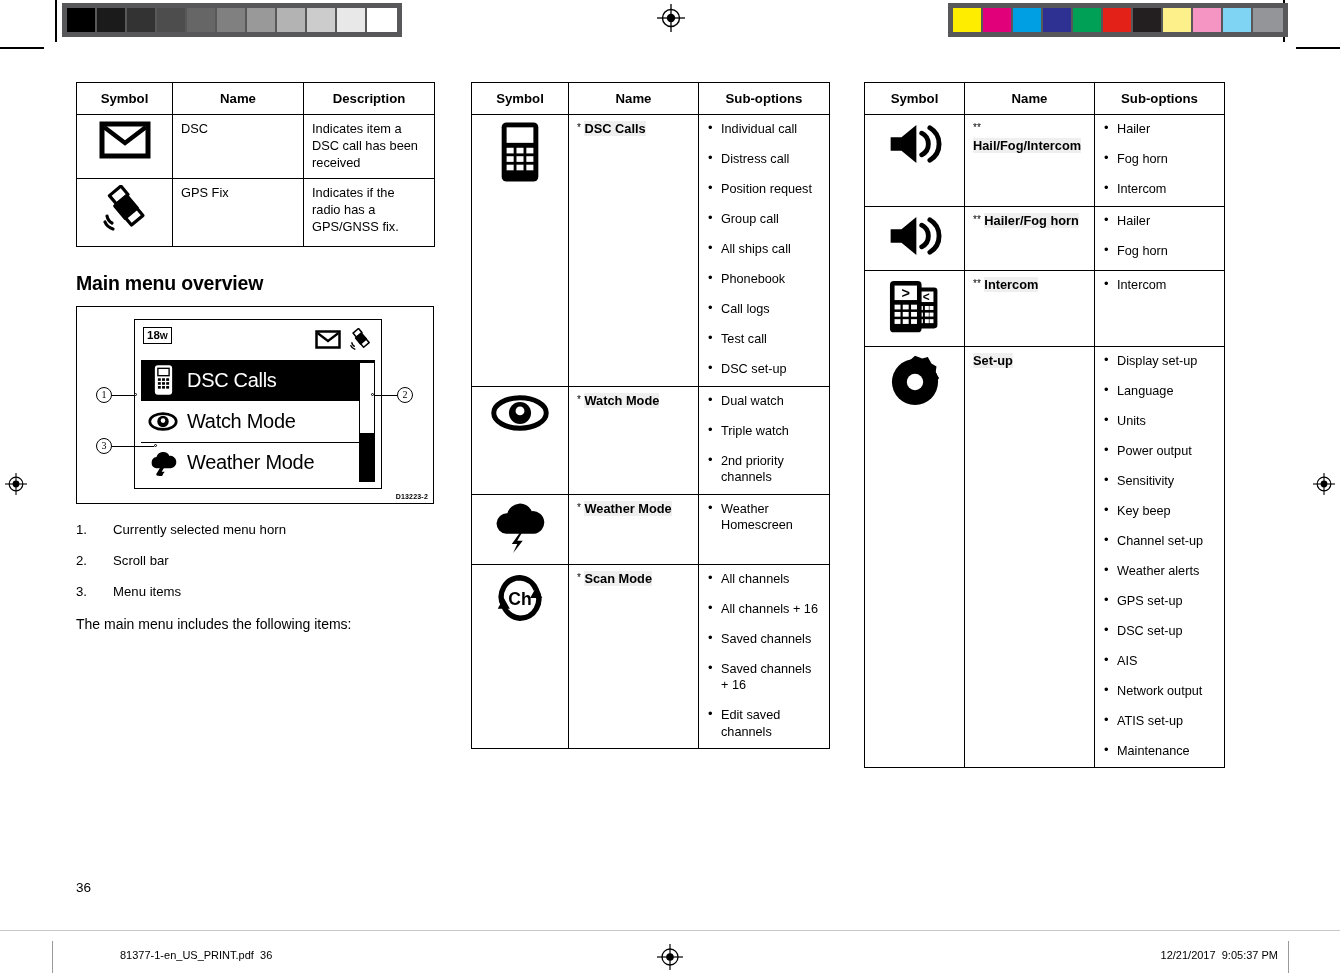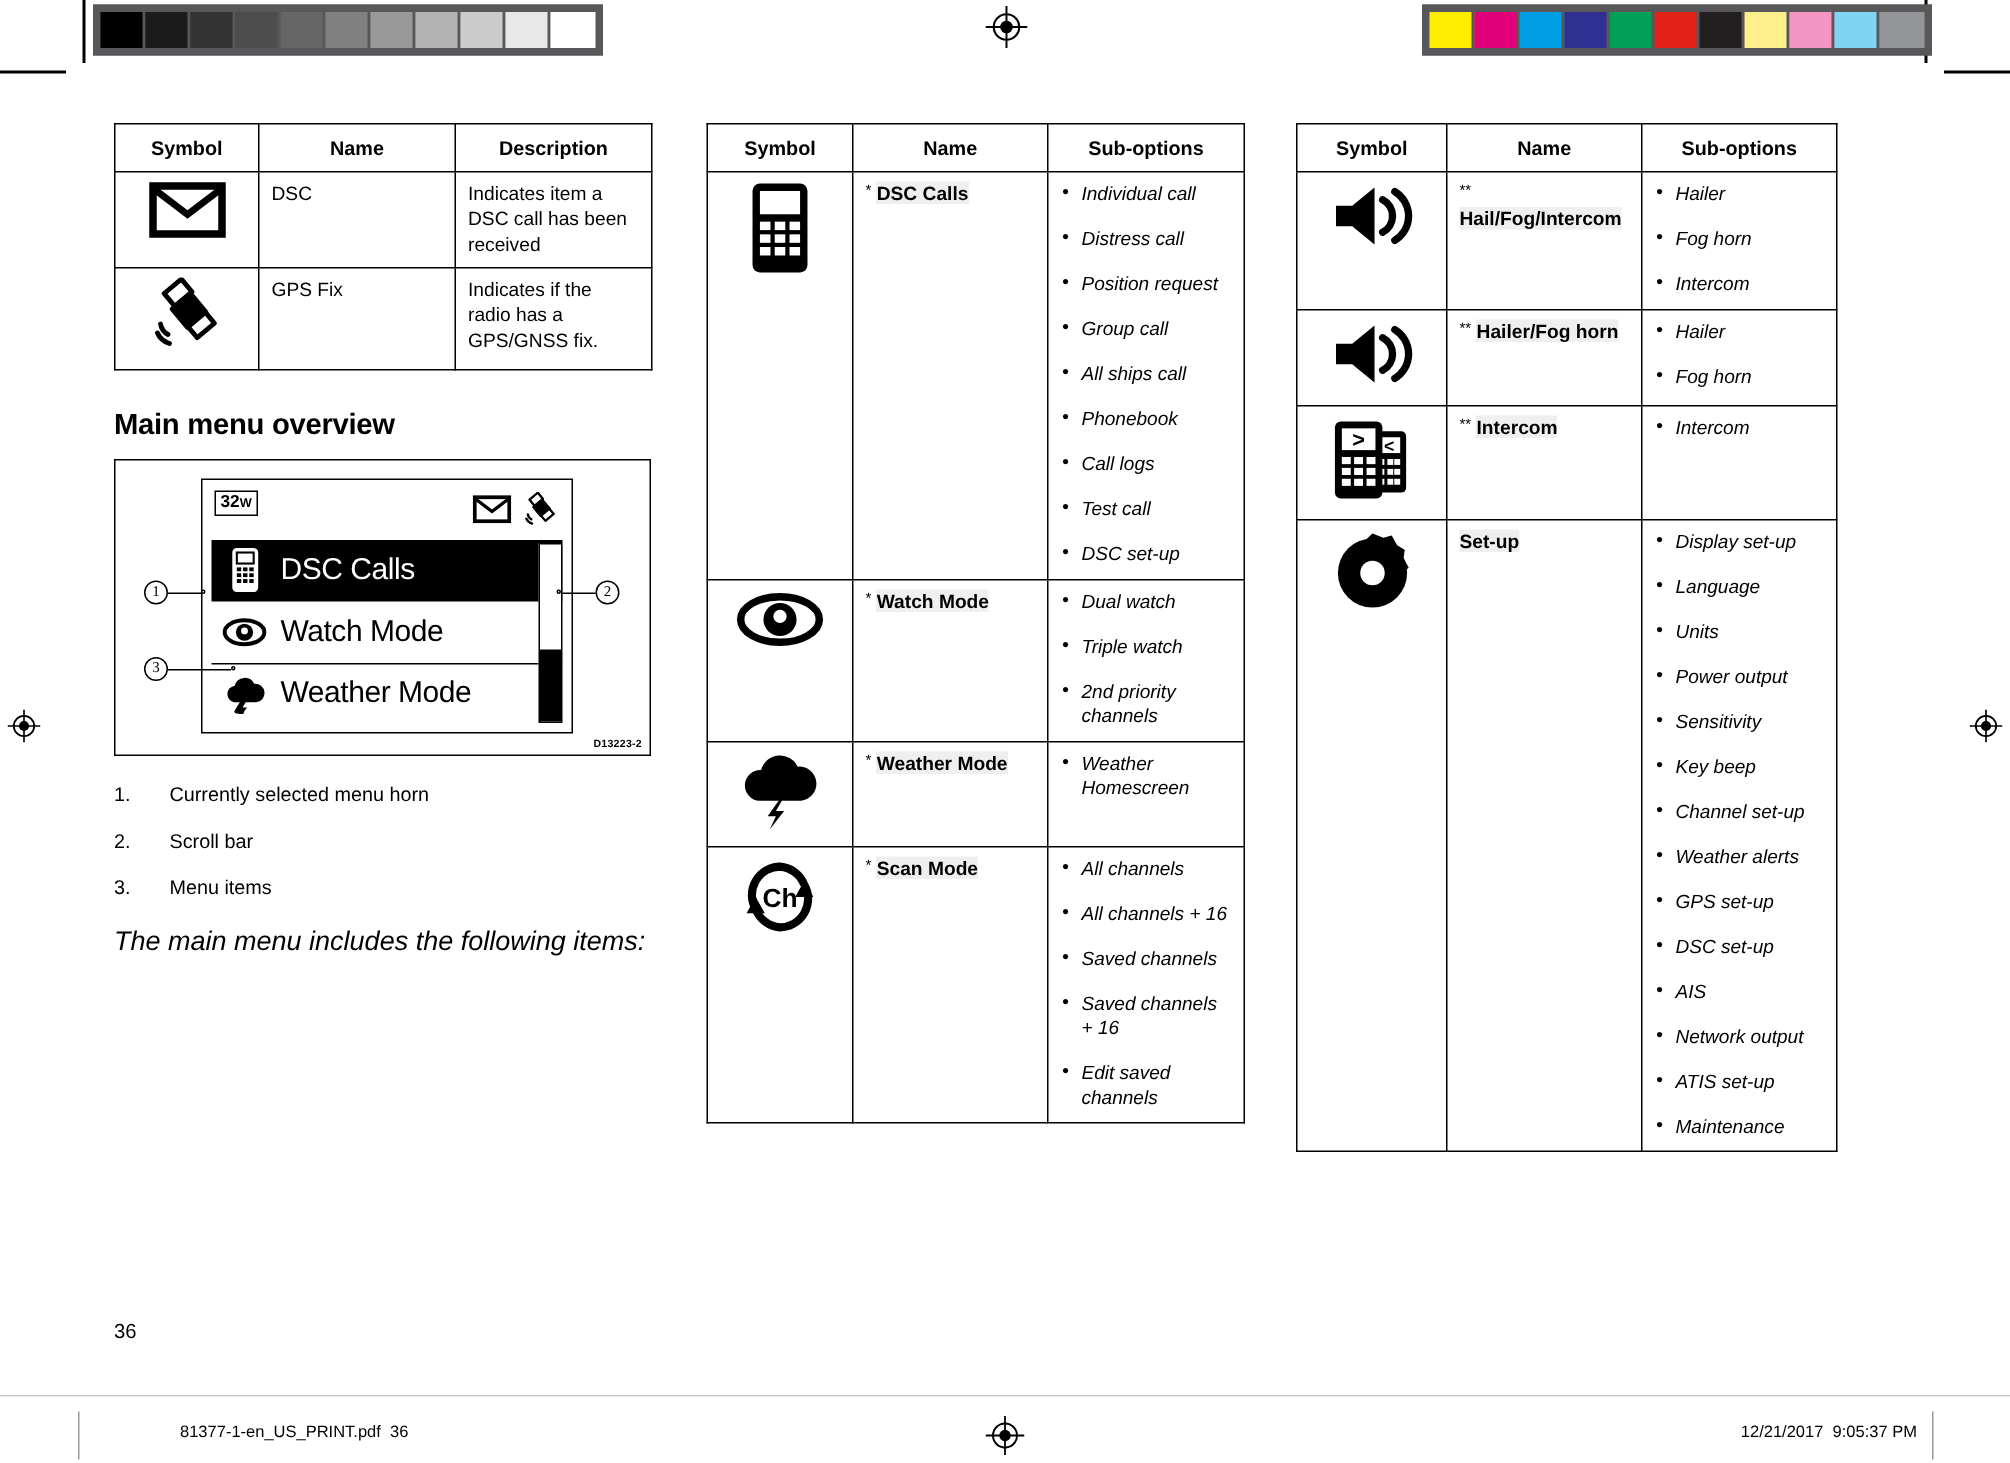--- a/index.html
+++ b/index.html
@@ -57,21 +57,21 @@
     line-height: 1.32;
   }
   table.symtab th {
     font-weight: bold;
     font-size: 13.2px;
     padding: 7px 8px;
     text-align: center;
   }
   td.symcell { text-align: center; vertical-align: middle; padding: 8px 4px; }
   td.namecell { font-size: 12.8px; }
-  td.subcell { padding: 8px 6px 8px 8px; font-style: italic; }
+  td.subcell { padding: 8px 6px 8px 8px; }
 
   .hl { background: #efefef; }
   .bold { font-weight: bold; }
   .star { font-size: 10px; vertical-align: top; }
 
   ul.subs { list-style: none; }
   ul.subs li {
     position: relative;
     padding-left: 14px;
     margin-bottom: 13.5px;
@@ -104,21 +104,21 @@
     font-weight: bold;
     margin: 25px 0 11px 0;
     letter-spacing: -0.2px;
   }
   p.body {
     font-size: 13.2px;
     line-height: 1.42;
     margin-bottom: 9px;
     text-align: justify;
   }
-  p.body2 { font-size: 18px; line-height: 1.42; margin-top: 10px; font-style: italic; }
+  p.body2 { font-size: 14px; line-height: 1.42; margin-top: 10px; }
 
   
   .figure {
     position: relative;
     border: 1.6px solid #000;
     width: 358px; height: 198px;
     margin-top: 6px;
     background: #fff;
   }
   .device-screen {
@@ -289,21 +289,21 @@
         </tr>
       </tbody>
     </table>
 
     <h2 class="heading">Main menu overview</h2>
 
 
     <div class="figure">
       <div class="device-screen">
         <div class="statusbar">
-          <div class="pwr-badge"><span>32</span><span class="w">W</span></div>
+          <div class="pwr-badge"><span>18</span><span class="w">W</span></div>
           <div class="st-icons">
             <svg width="26" height="19" viewBox="0 0 52 38">
               <rect x="3" y="3" width="46" height="32" fill="#fff" stroke="#000" stroke-width="5"></rect>
               <path d="M5 6 L26 22 L47 6" fill="none" stroke="#000" stroke-width="4.5"></path>
             </svg>
             <svg width="25" height="24" viewBox="0 0 52 50">
               <g stroke="#000" stroke-width="3.2" fill="#000" stroke-linejoin="round">
                 <rect x="12" y="5" width="15" height="11" transform="rotate(-40 19 10)" fill="#fff"></rect>
                 <rect x="27" y="25" width="15" height="12" transform="rotate(-40 34 31)" fill="#fff"></rect>
                 <rect x="19" y="14" width="16" height="16" transform="rotate(-40 27 22)" fill="#000"></rect>

